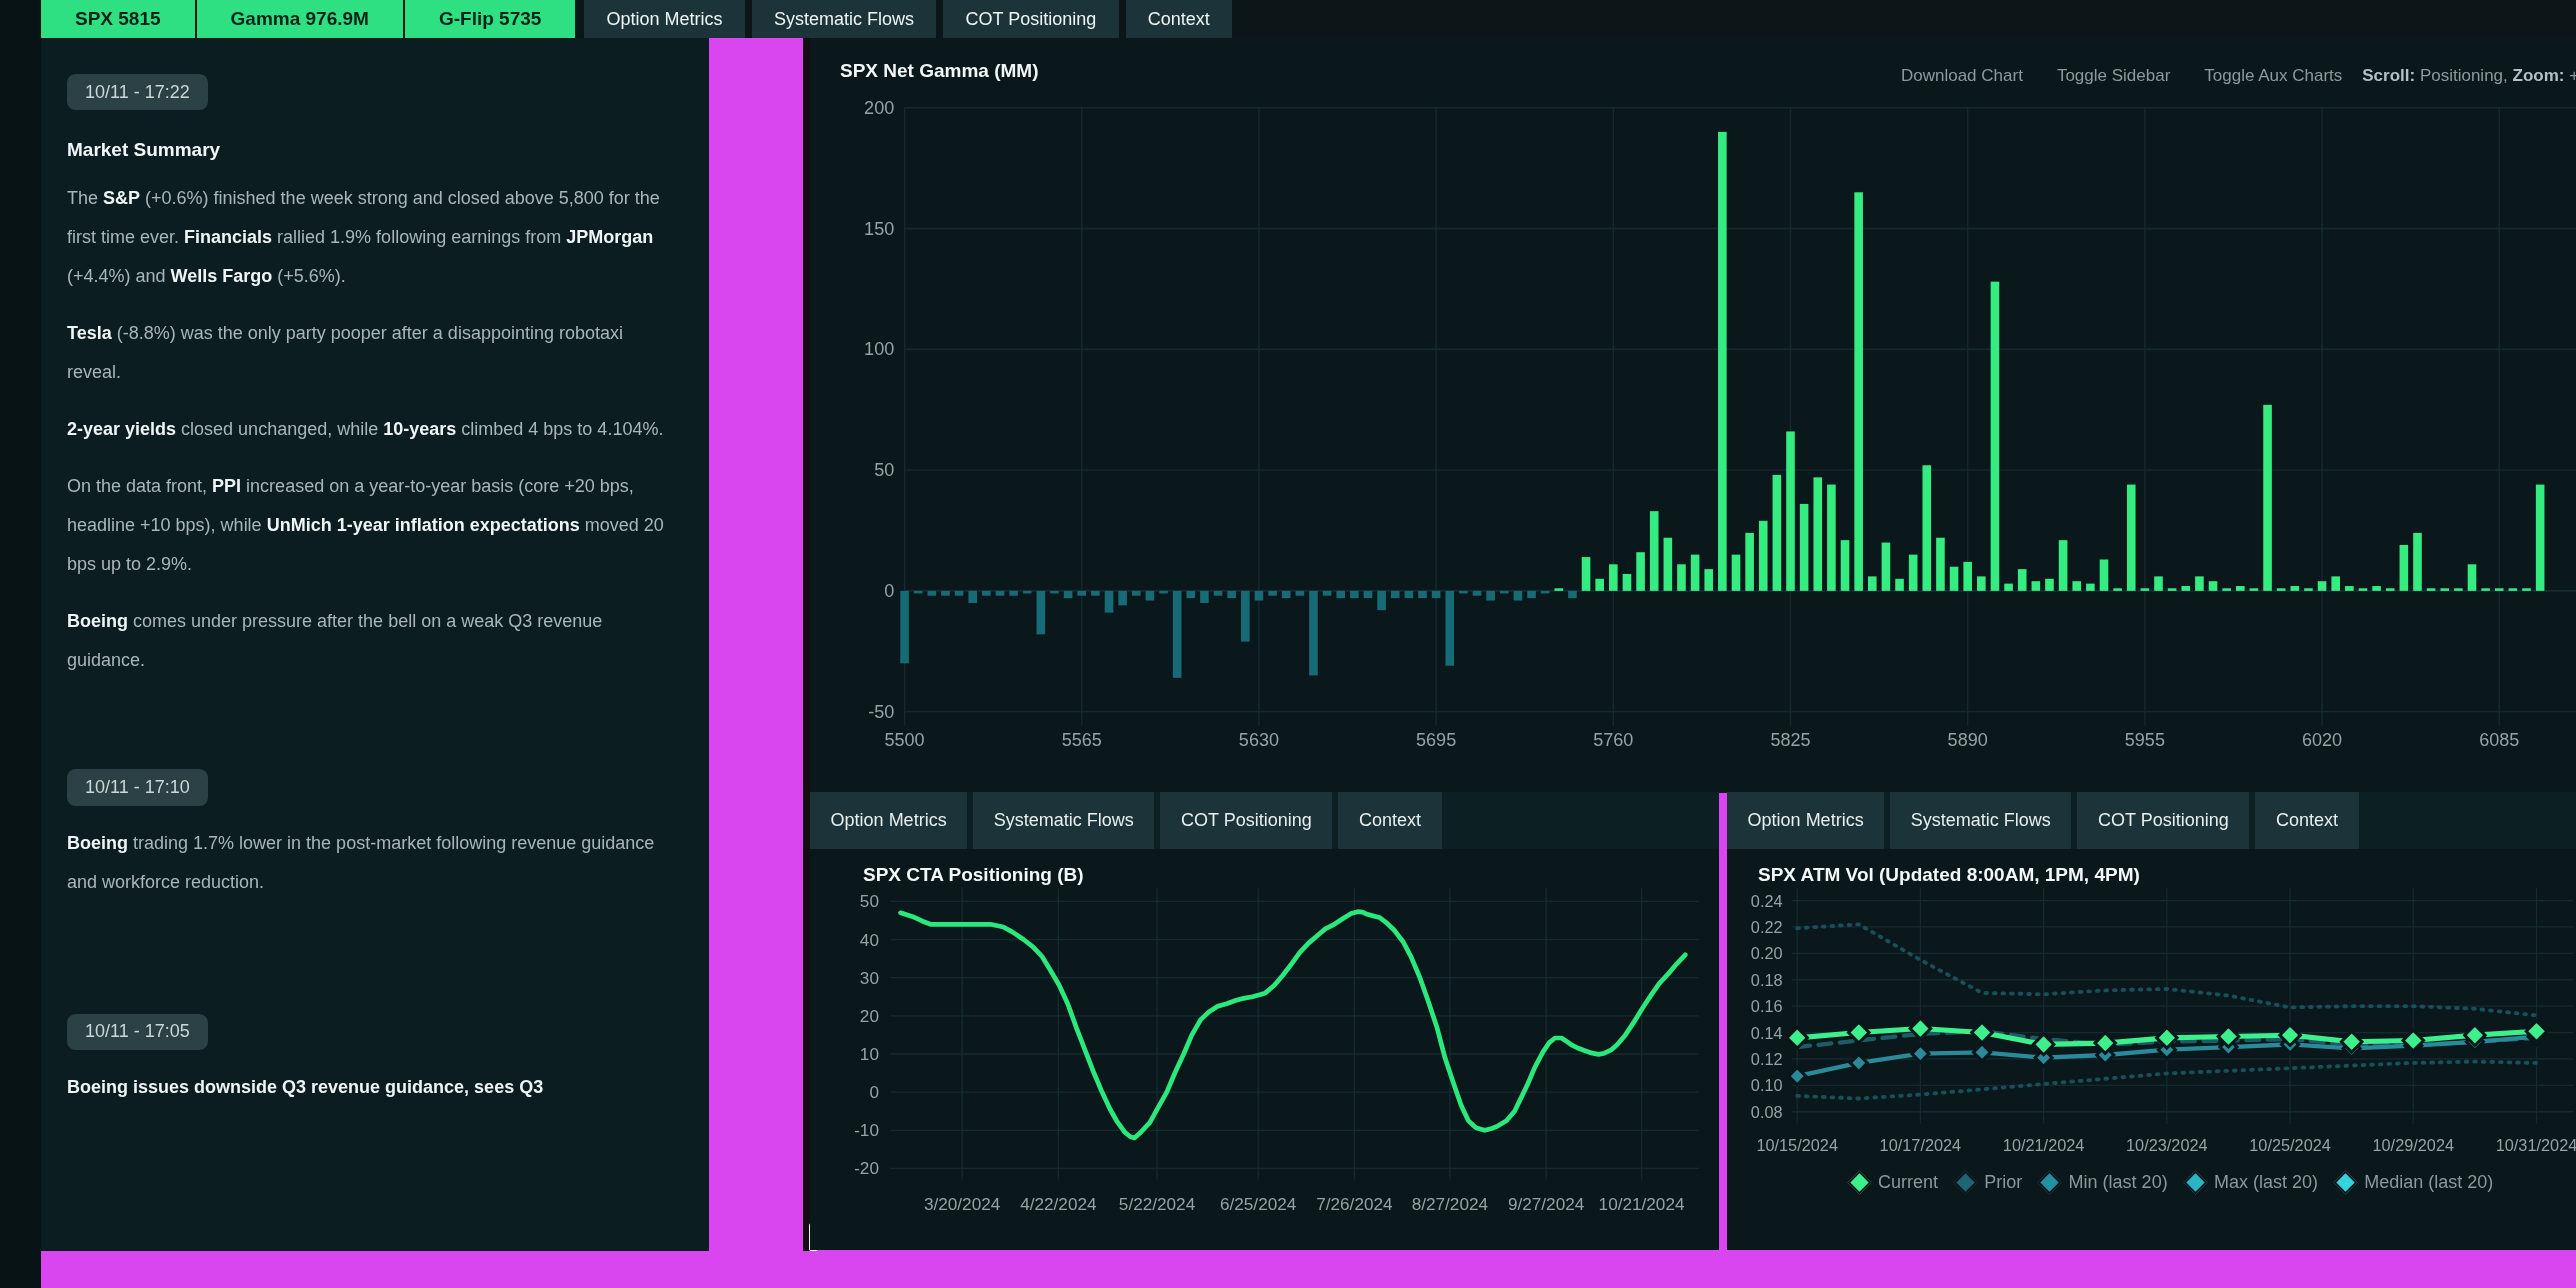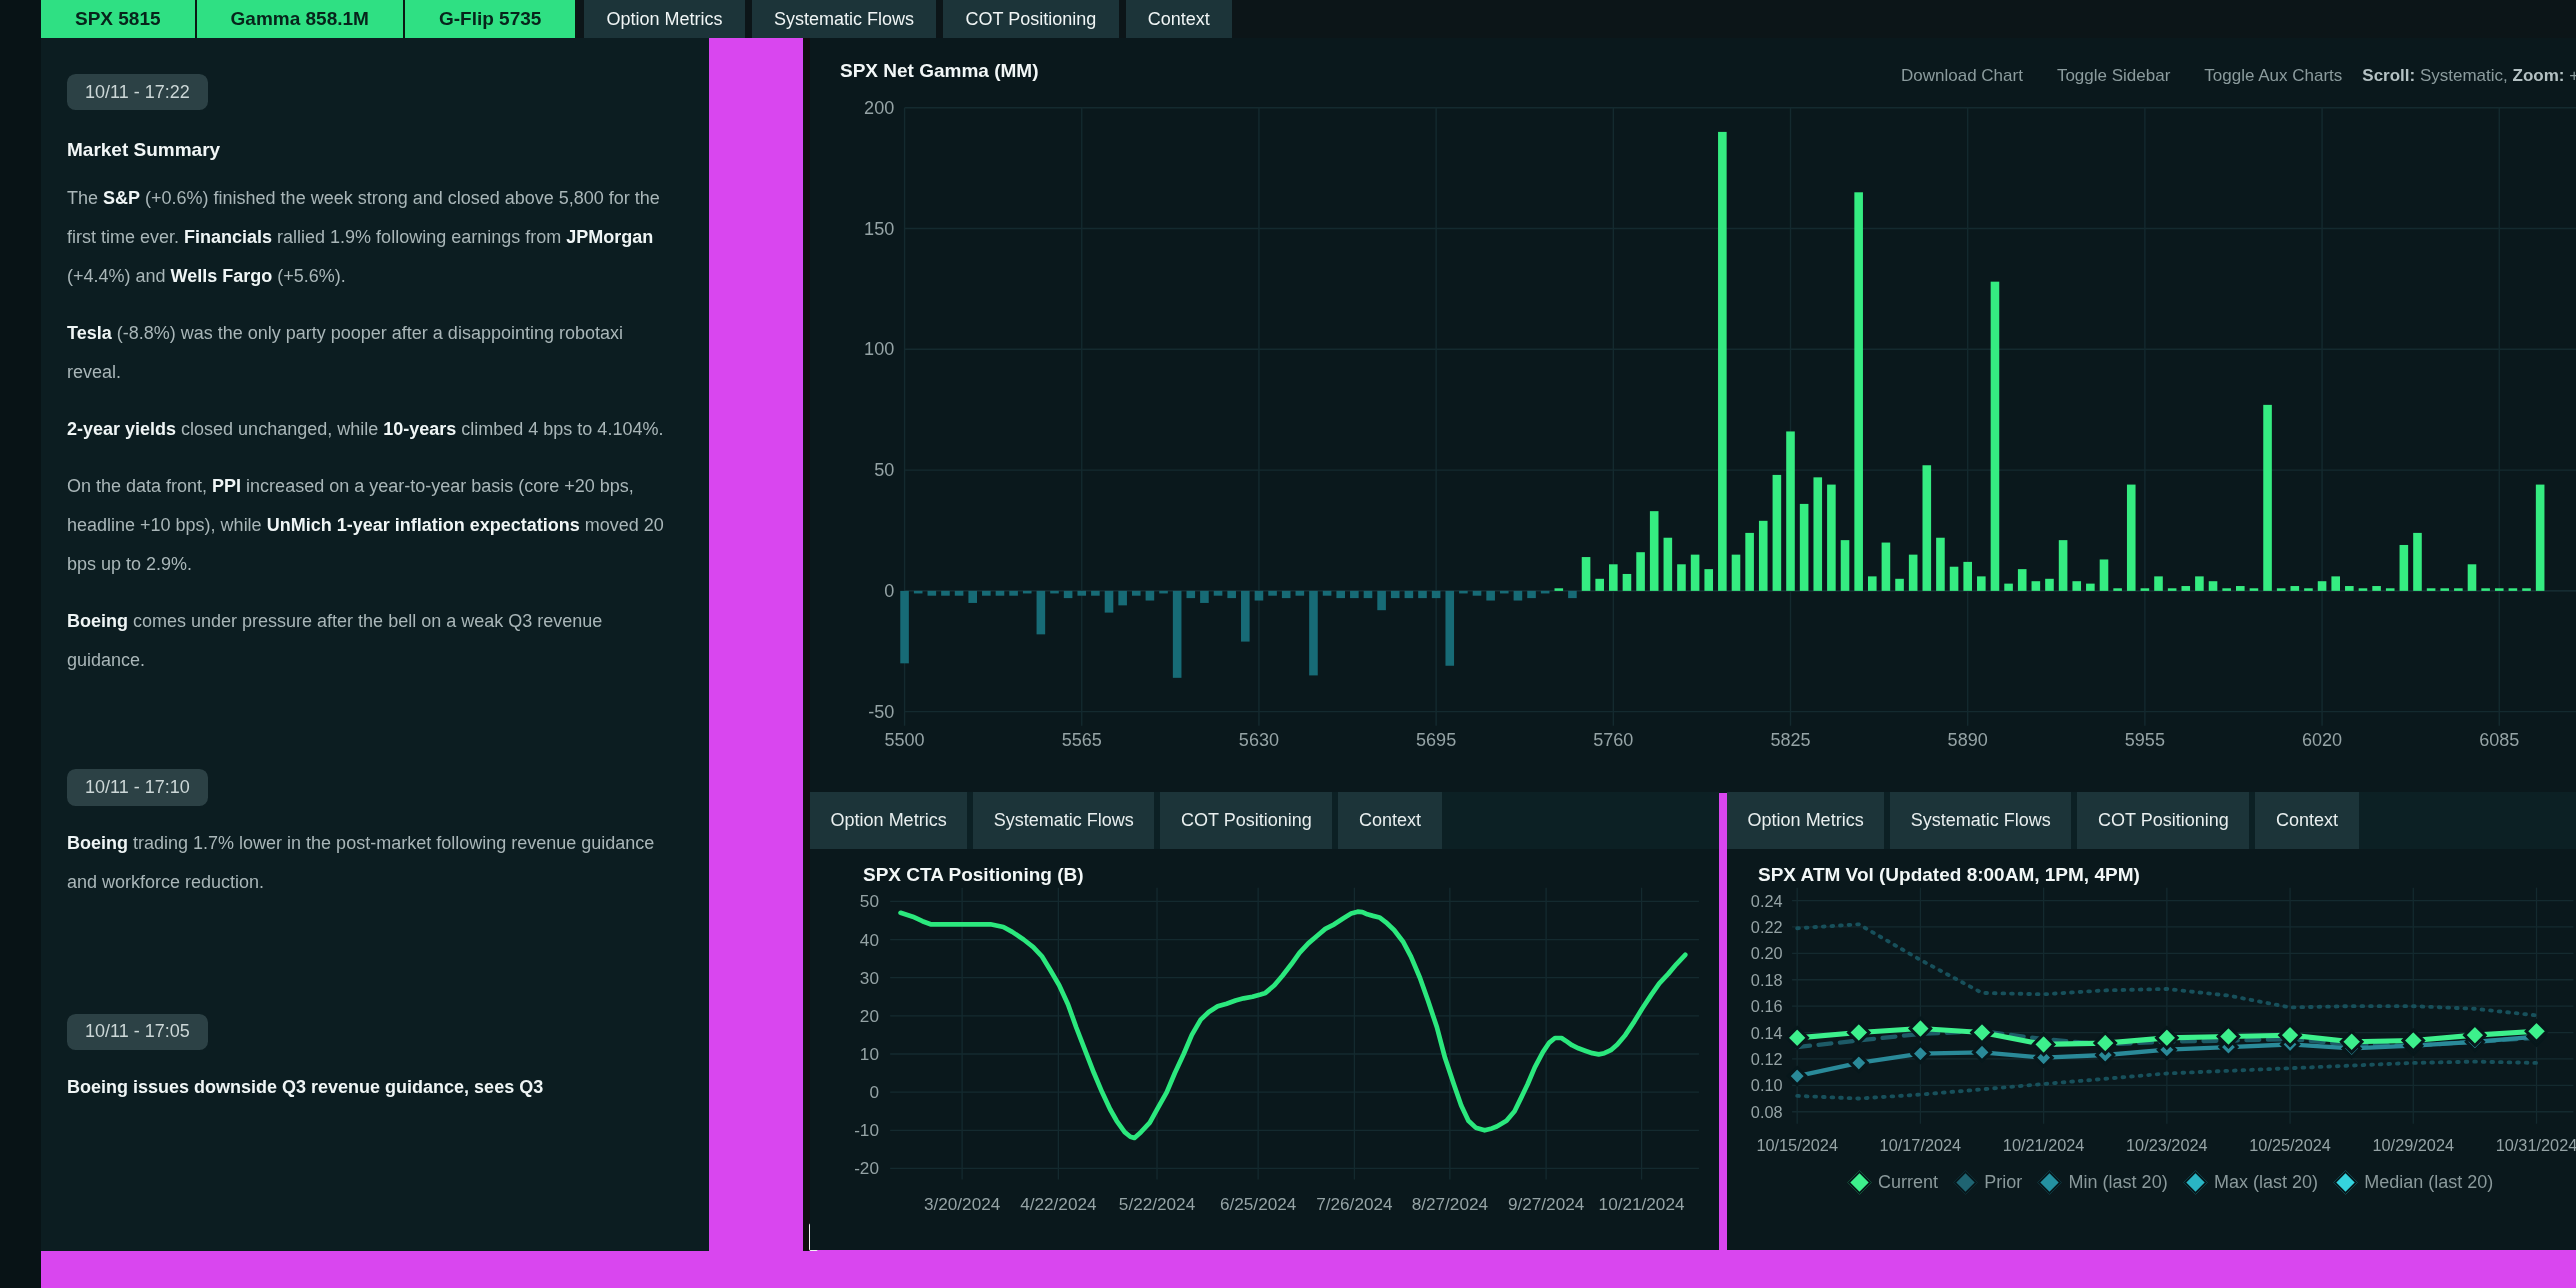--- a/index.html
+++ b/index.html
@@ -53,21 +53,21 @@
   .footer .fbtn{display:flex;align-items:center;padding:0 29px;border-left:2.6px solid #0a343a;cursor:default;}
 </style>
 </head>
 <body>
 
 <div id="app">
 
   <header class="topbar">
     <div id="topBadges" style="display: flex;">
         <div class="badge">SPX 5815</div>
-        <div class="badge">Gamma 858.1M</div>
+        <div class="badge">Gamma 976.9M</div>
         <div class="badge">G-Flip 5735</div>
       </div>
     <nav id="topTabs" style="display:flex;align-items:stretch;">
         <div class="top-tab">Option Metrics</div>
         <div class="top-tab">Systematic Flows</div>
         <div class="top-tab">COT Positioning</div>
         <div class="top-tab">Context</div>
       </nav>
   </header>
 
@@ -82,21 +82,21 @@
   <div class="scroll-thumb"></div>
 
   <section class="main-panel">
     <div class="chart-title main-title">SPX Net Gamma (MM)</div>
     <div class="toolbar">
       <span id="toolbarLinks" style="display:flex;gap:34px;">
           <span class="tlink">Download Chart</span>
           <span class="tlink">Toggle Sidebar</span>
           <span class="tlink">Toggle Aux Charts</span>
         </span>
-      <span class="hint" id="toolbarHint"><b>Scroll:</b><span> Systematic, </span><b>Zoom:</b><span> +/-</span></span>
+      <span class="hint" id="toolbarHint"><b>Scroll:</b><span> Positioning, </span><b>Zoom:</b><span> +/-</span></span>
     </div>
     <svg id="gammaChart" width="1807" height="755" viewBox="0 0 2102 878">
         <line x1="110" y1="81" x2="2095" y2="81" stroke="#142a2f" stroke-width="1.6"></line>
         <text x="98" y="88" text-anchor="end" fill="#95a3a5" font-size="21">200</text>
         <line x1="110" y1="221.5" x2="2095" y2="221.5" stroke="#142a2f" stroke-width="1.6"></line>
         <text x="98" y="228.5" text-anchor="end" fill="#95a3a5" font-size="21">150</text>
         <line x1="110" y1="362" x2="2095" y2="362" stroke="#142a2f" stroke-width="1.6"></line>
         <text x="98" y="369" text-anchor="end" fill="#95a3a5" font-size="21">100</text>
         <line x1="110" y1="502.5" x2="2095" y2="502.5" stroke="#142a2f" stroke-width="1.6"></line>
         <text x="98" y="509.5" text-anchor="end" fill="#95a3a5" font-size="21">50</text>

